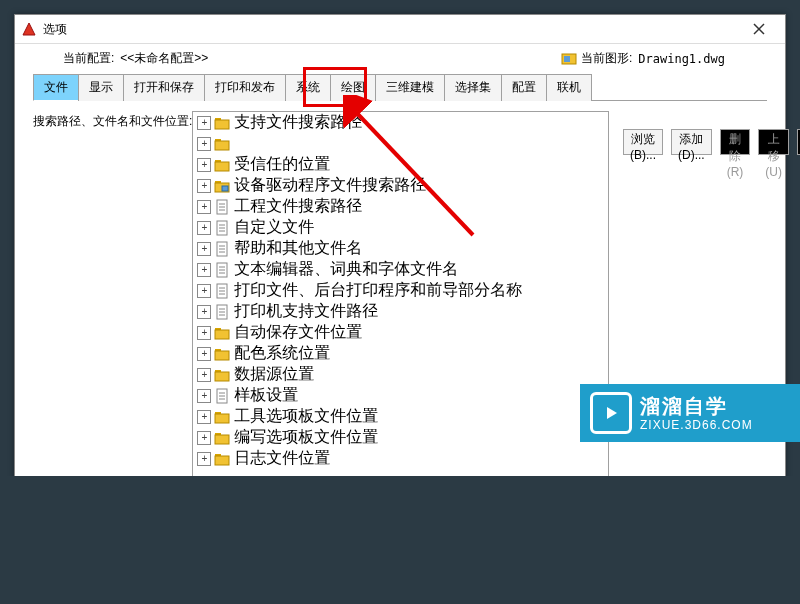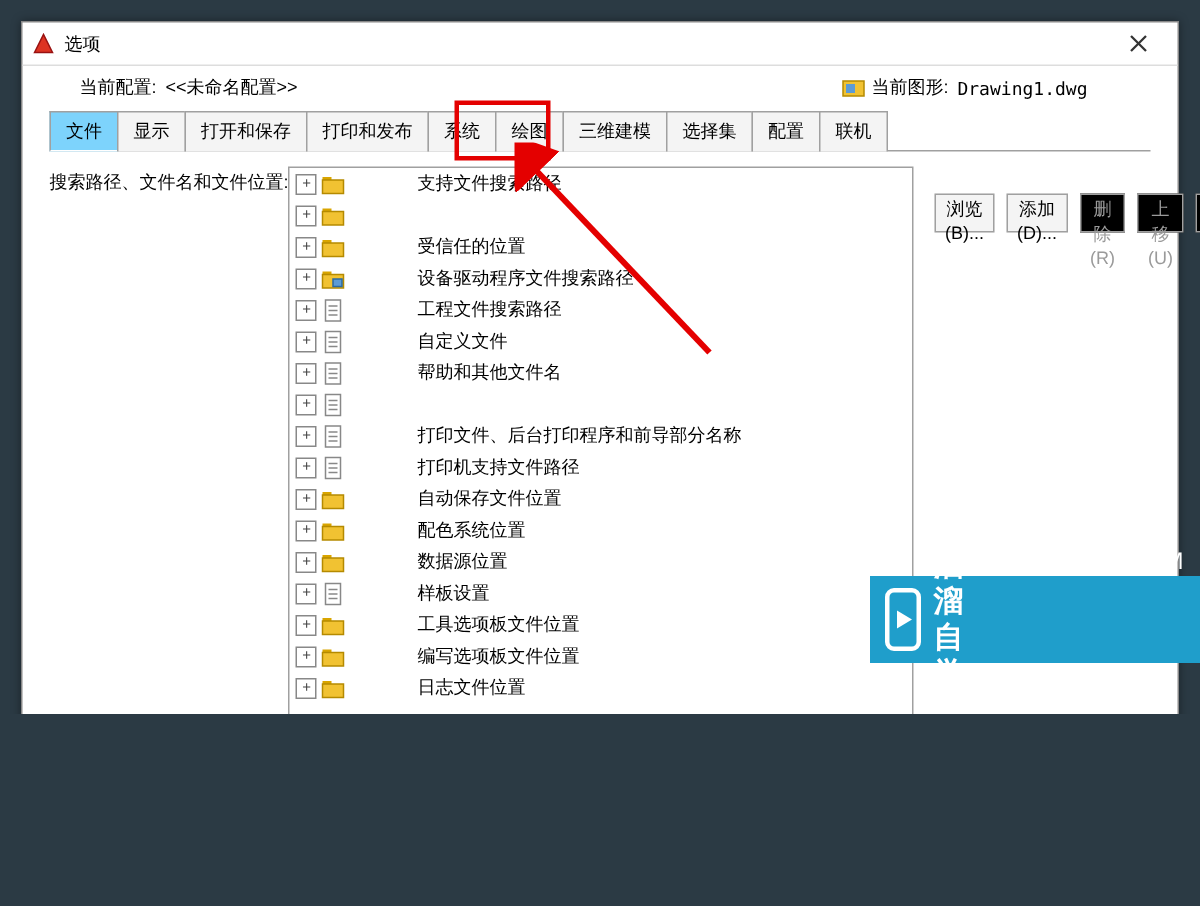--- a/index.html
+++ b/index.html
@@ -4,49 +4,49 @@
 <style>
   html,body{margin:0;padding:0;font-family:"Microsoft YaHei","SimSun",sans-serif;font-size:12px;background:#2b3a44;}
   .stage{position:relative;width:800px;height:476px;overflow:hidden;}
   .dialog{position:absolute;left:14px;top:14px;width:770px;height:572px;background:#fff;border:1px solid #888;box-shadow:0 0 6px rgba(0,0,0,.4);}
   .titlebar{display:flex;align-items:center;height:28px;padding:0 6px;border-bottom:1px solid #ddd;}
   .titlebar .appicon{width:16px;height:16px;margin-right:6px;}
   .titlebar .title{flex:0 0 auto;}
   .titlebar .spacer{flex:1;}
   .titlebar .close{width:40px;height:28px;display:flex;align-items:center;justify-content:center;cursor:pointer;}
   .titlebar .close svg{width:12px;height:12px;}
-  .inforow{display:flex;align-items:center;padding:6px 20px 2px 38px;}
+  .inforow{display:flex;align-items:center;padding:6px 20px 2px 48px;}
   .inforow .lbl{margin-right:6px;}
   .inforow .val{margin-right:40px;}
   .inforow .fileicon{width:16px;height:16px;margin-right:4px;display:inline-flex;}
   .tabs-wrap{position:relative;margin:4px 18px 0 18px;}
   .tabs{display:flex;border-bottom:1px solid #a0a0a0;}
   .tab{padding:4px 10px;border:1px solid #a0a0a0;border-bottom:none;margin-right:-1px;background:#f4f4f4;cursor:pointer;position:relative;top:1px;}
   .tab.active{background:#7dd3fc;border-bottom:1px solid #fff;}
   .highlight-tab{position:absolute;left:270px;top:-6px;width:58px;height:34px;border:3px solid #e40000;pointer-events:none;}
   .arrow-svg{position:absolute;left:310px;top:22px;pointer-events:none;}
   .body{display:flex;padding:10px 18px 0 18px;}
   .left{flex:1;display:flex;}
   .listlabel{margin:2px 0 4px 0;}
   .tree{flex:1;height:372px;border:1px solid #a0a0a0;overflow:auto;background:#fff;}
   .node{display:flex;align-items:center;height:21px;padding-left:4px;cursor:default;white-space:nowrap;}
   .expander{width:12px;height:12px;margin-right:3px;display:flex;align-items:center;justify-content:center;border:1px solid #888;font-size:10px;line-height:10px;cursor:pointer;color:#444;}
   .ficon{width:16px;height:16px;margin-right:4px;display:inline-flex;}
-  .ntext{font-size:12px;margin-left:44px;}
+  .ntext{font-size:16px;}
   .right{width:144px;margin-left:14px;display:flex;flex-direction:row;gap:8px;padding-top:18px;}
   .btn{height:26px;border:1px solid #a0a0a0;background:#f4f4f4;cursor:pointer;font-size:12px;}
   .btn[disabled]{color:#9a9a9a;cursor:default;background:#000000;}
   .footer{display:flex;justify-content:flex-end;gap:8px;padding:10px 24px 0 0;}
   .footer .btn{width:80px;}
   .watermark{position:absolute;right:0;bottom:34px;width:220px;height:58px;background:#1f9ecb;color:#fff;display:flex;align-items:center;padding:0 10px;box-sizing:border-box;}
   .watermark .logo{width:36px;height:36px;border:3px solid #fff;border-radius:6px;display:flex;align-items:center;justify-content:center;margin-right:8px;}
   .watermark .logo svg{width:18px;height:18px;}
-  .watermark .txts{display:flex;flex-direction:row;line-height:1.2;}
+  .watermark .txts{display:flex;flex-direction:column;line-height:1.2;}
   .watermark .big{font-size:20px;font-weight:bold;letter-spacing:2px;}
-  .watermark .small{font-size:16px;letter-spacing:1px;}
+  .watermark .small{font-size:12px;letter-spacing:1px;}
 
   
   .folder-y svg rect.body{fill:#f1c232;} .folder-y svg rect.tab{fill:#d9a500;}
   .folder-y svg rect.badge{fill:#5c9bd5;stroke:#2b6aa0;}
   .doc svg{fill:#fff;stroke:#888;}
 </style>
 </head>
 <body>
 <div class="stage">
 
@@ -188,20 +188,21 @@
             <div class="node">
               <span class="expander">+</span>
               <span class="ficon doc">
                 <svg viewBox="0 0 16 16">
                   <rect x="3" y="1" width="10" height="14" fill="#fff" stroke="#888"></rect>
                   <line x1="5" y1="5" x2="11" y2="5" stroke="#888"></line>
                   <line x1="5" y1="8" x2="11" y2="8" stroke="#888"></line>
                   <line x1="5" y1="11" x2="11" y2="11" stroke="#888"></line>
                 </svg>
               </span>
+              <span class="ntext">文本编辑器、词典和字体文件名</span>
             </div>
             <div class="node">
               <span class="expander">+</span>
               <span class="ficon doc">
                 <svg viewBox="0 0 16 16">
                   <rect x="3" y="1" width="10" height="14" fill="#fff" stroke="#888"></rect>
                   <line x1="5" y1="5" x2="11" y2="5" stroke="#888"></line>
                   <line x1="5" y1="8" x2="11" y2="8" stroke="#888"></line>
                   <line x1="5" y1="11" x2="11" y2="11" stroke="#888"></line>
                 </svg>

